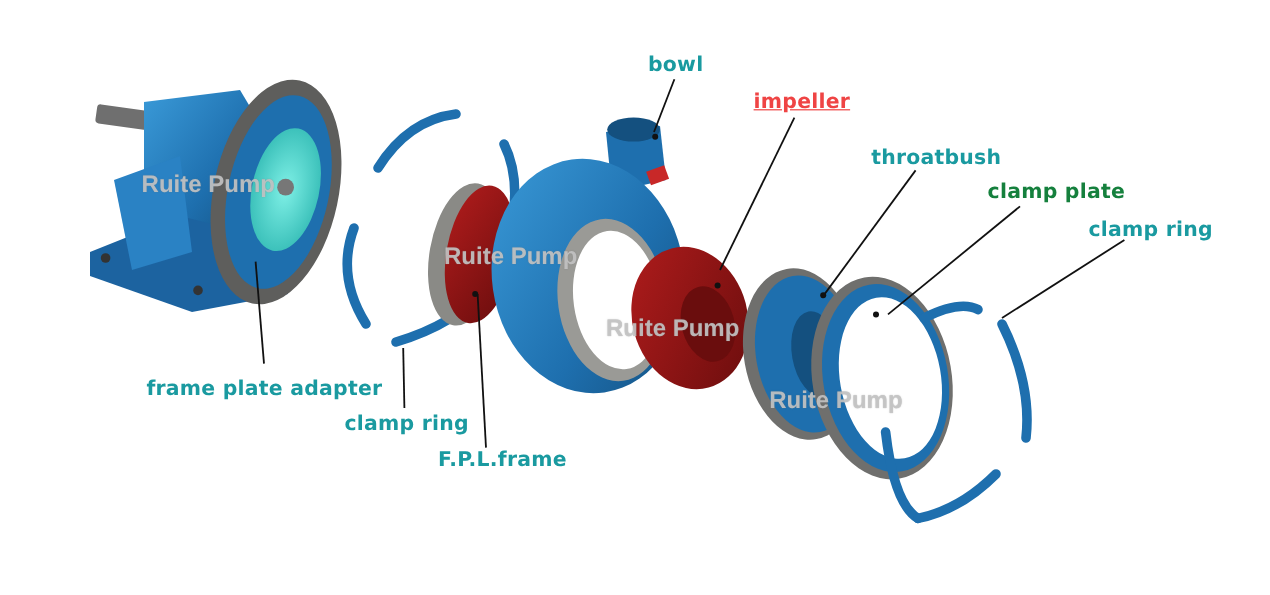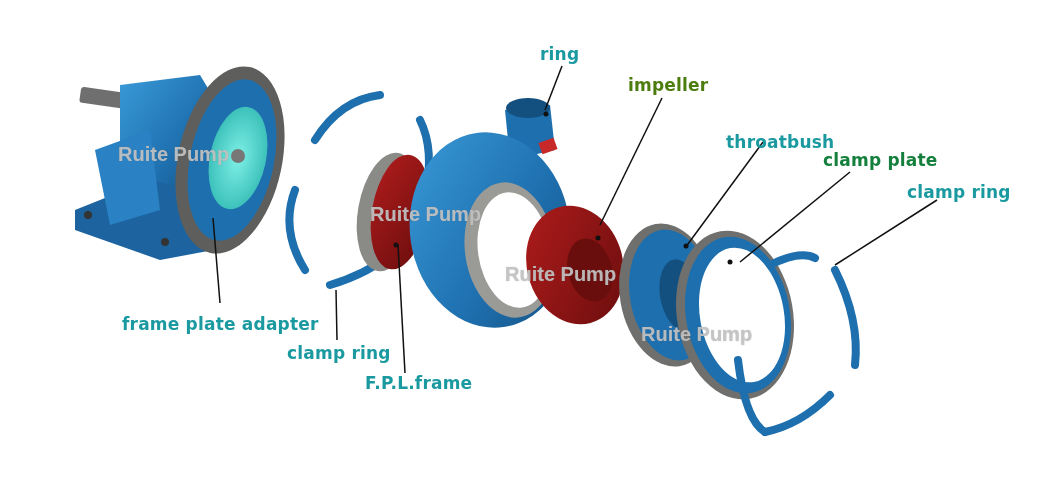--- a/index.html
+++ b/index.html
@@ -101,23 +101,23 @@
       <line x1="763" y1="142" x2="685" y2="248"></line>
       <line x1="850" y1="172" x2="740" y2="262"></line>
       <line x1="937" y1="200" x2="835" y2="265"></line>
       <line x1="220" y1="303" x2="213" y2="218"></line>
       <line x1="337" y1="340" x2="336" y2="290"></line>
       <line x1="405" y1="373" x2="398" y2="245"></line>
     </g>
 </svg>
 
 <div id="labels">
-    <div class="label" style="left: 540px; top: 44px; color: rgb(26, 154, 160);">ring</div>
-    <div class="label" style="left: 628px; top: 75px; color: #4d7c0f;">impeller</div>
-    <div class="label" style="left: 726px; top: 132px; color: rgb(26, 154, 160);">throatbush</div>
+    <div class="label" style="left: 540px; top: 44px; color: rgb(26, 154, 160);">bowl</div>
+    <div class="label" style="left: 628px; top: 75px; color: #ef4444; text-decoration: underline;">impeller</div>
+    <div class="label" style="left: 726px; top: 122px; color: rgb(26, 154, 160);">throatbush</div>
     <div class="label" style="left: 823px; top: 150px; color: #15803d;">clamp plate</div>
     <div class="label" style="left: 907px; top: 182px; color: rgb(26, 154, 160);">clamp ring</div>
     <div class="label" style="left: 122px; top: 314px; color: rgb(26, 154, 160);">frame plate adapter</div>
     <div class="label" style="left: 287px; top: 343px; color: rgb(26, 154, 160);">clamp ring</div>
     <div class="label" style="left: 365px; top: 373px; color: rgb(26, 154, 160);">F.P.L.frame</div>
   </div>
 <div id="watermarks">
     <div class="watermark" style="left: 118px; top: 143px;">Ruite Pump</div>
     <div class="watermark" style="left: 370px; top: 203px;">Ruite Pump</div>
     <div class="watermark" style="left: 505px; top: 263px;">Ruite Pump</div>

